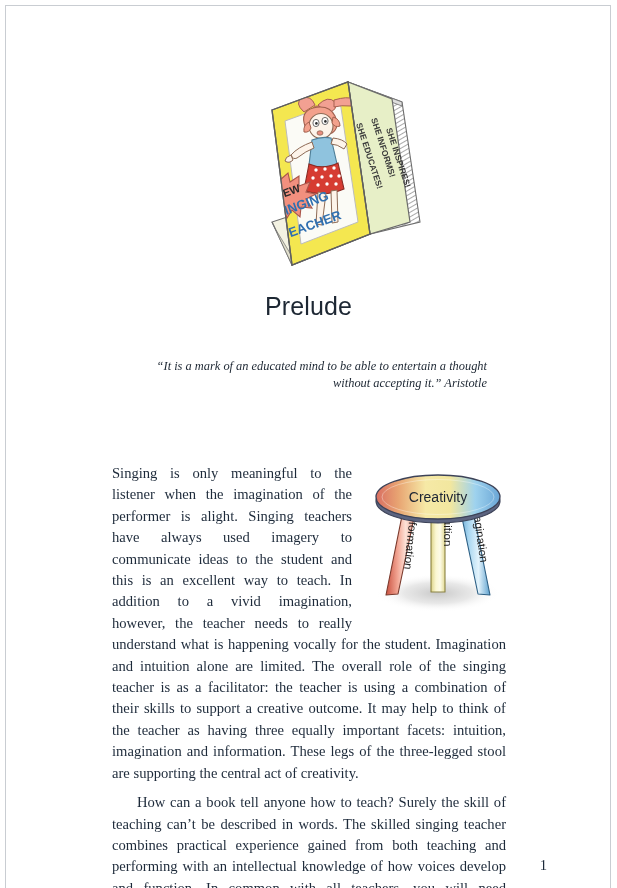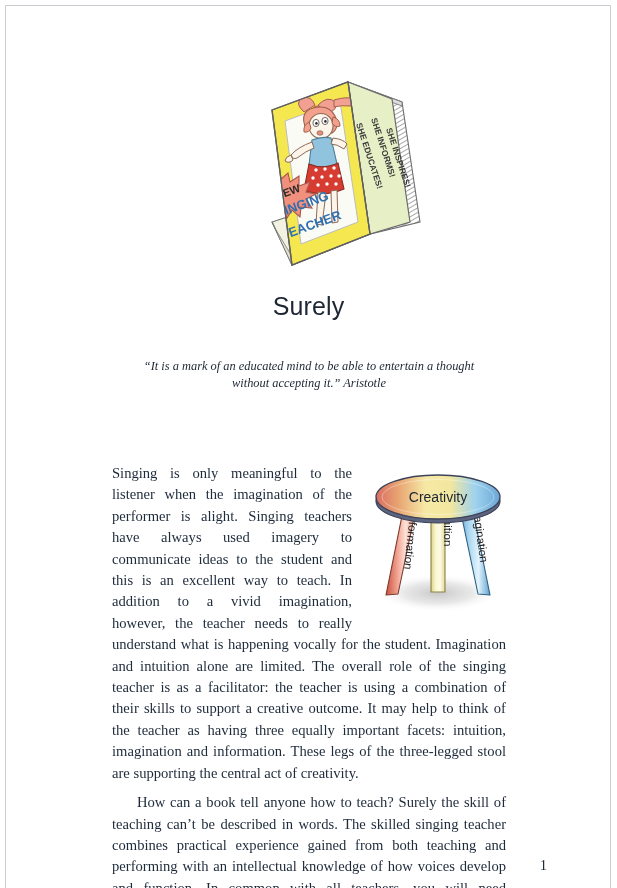--- a/index.html
+++ b/index.html
@@ -58,21 +58,21 @@
     color: #1d2733;
     letter-spacing: .1px;
   }
 
   
   .epigraph {
     position: absolute;
     left: 131px;
     top: 358px;
     width: 356px;
-    text-align: center;
+    text-align: right;
     font-family: "Liberation Serif", serif;
     font-style: italic;
     font-size: 12.4px;
     line-height: 17px;
     color: #1d2733;
   }
 
   
   .body-copy {
     position: absolute;
@@ -198,21 +198,21 @@
         <text transform="translate(25,128) rotate(-20)" font-family="Liberation Sans, sans-serif" font-size="11" font-weight="bold" fill="#2a2a2a">NEW</text>
 
         <text transform="translate(26,146) rotate(-20)" font-family="Liberation Sans, sans-serif" font-size="13" font-weight="bold" fill="#2f6fb0">SINGING</text>
         <text transform="translate(31,168) rotate(-20)" font-family="Liberation Sans, sans-serif" font-size="13" font-weight="bold" fill="#2f6fb0">TEACHER</text>
       </g>
 
       <polygon points="20,38 96,10 118,162 40,193" fill="none" stroke="#5f5f5f" stroke-width="1.3"></polygon>
     </svg>
   </div>
 
-  <div class="chapter-title">Surely</div>
+  <div class="chapter-title">Prelude</div>
 
   <div class="epigraph">“It is a mark of an educated mind to be able to entertain a thought without accepting it.” Aristotle</div>
 
   <div class="body-copy">
 
     <div class="stool-figure">
       <svg class="stool-svg" width="152" height="150" viewBox="0 0 152 150" xmlns="http://www.w3.org/2000/svg">
         <defs>
           <linearGradient id="seatGrad" x1="0" y1="0" x2="1" y2="0">
             <stop offset="0" stop-color="#d96e62"></stop>

